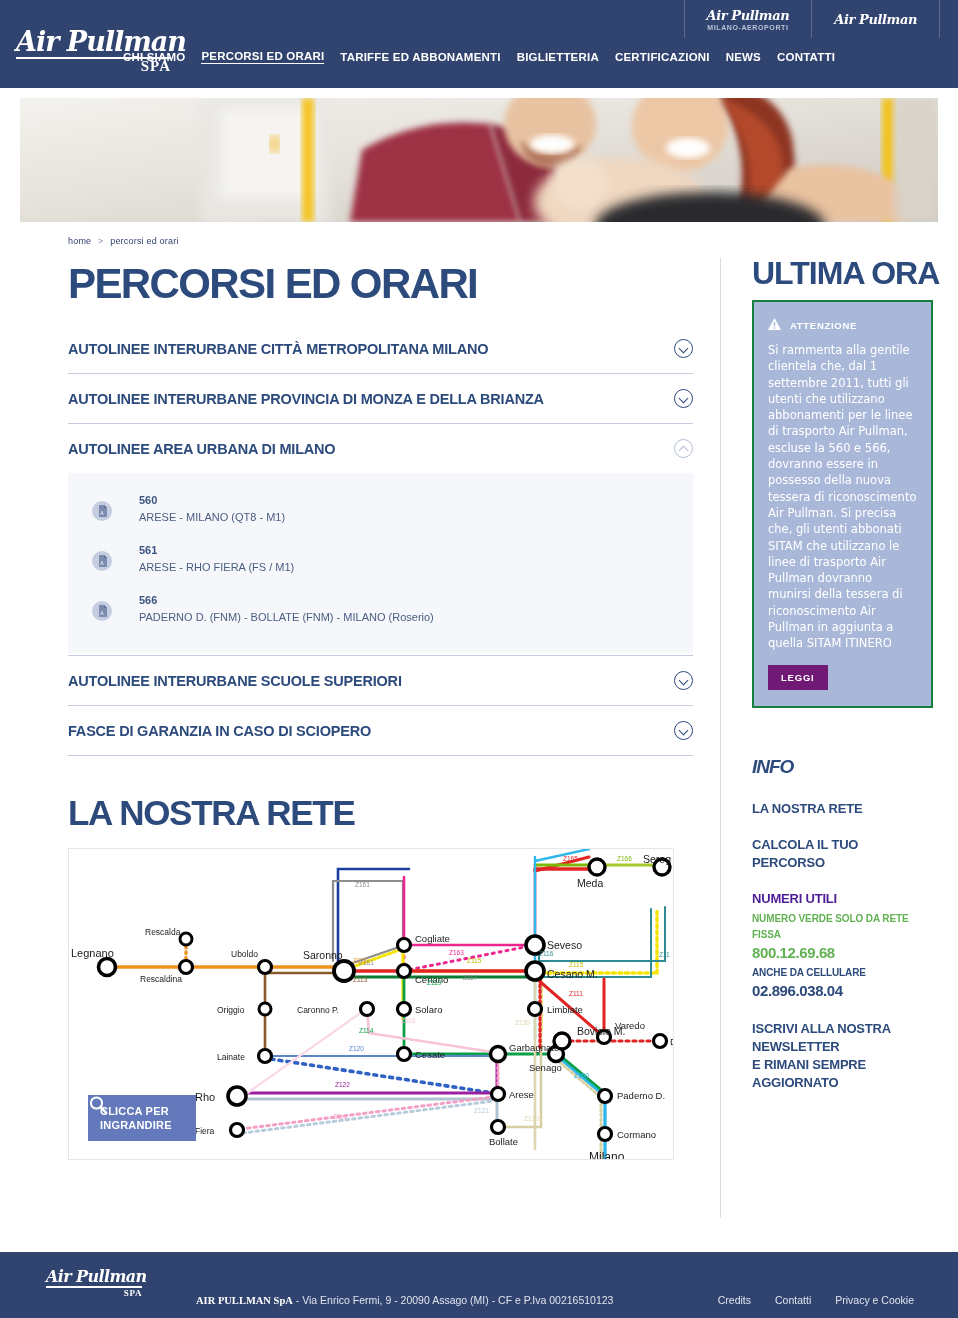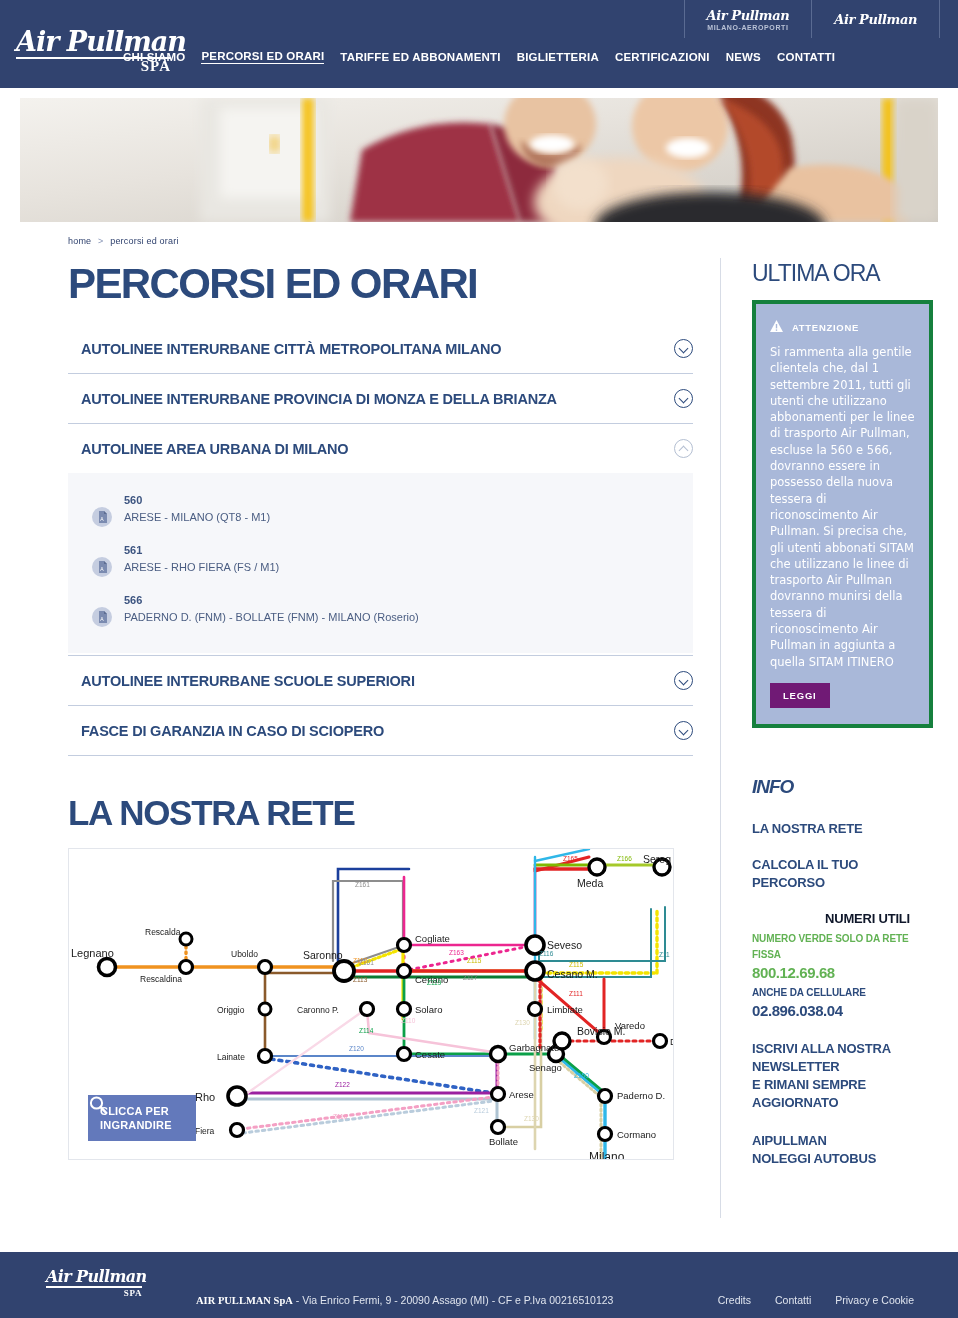--- a/index.html
+++ b/index.html
@@ -110,21 +110,20 @@
   
   .accordion { margin-top: 14px; }
   .acc-item { border-bottom: 1px solid #c3cddf; }
   .acc-head {
     display: flex; align-items: center; justify-content: space-between;
     height: 49px; cursor: pointer;
   }
   .acc-label {
     font-size: 14.5px; font-weight: bold; color: #2c4a7c;
     letter-spacing: -0.2px;
-    margin-left: 13px;
   }
   .chev {
     width: 19px; height: 19px; border-radius: 50%;
     border: 1.4px solid #2c4a7c; position: relative; flex: 0 0 auto;
   }
   .chev::after {
     content: ""; position: absolute; left: 5px; top: 5px;
     width: 6px; height: 6px;
     border-right: 1.4px solid #2c4a7c;
     border-bottom: 1.4px solid #2c4a7c;
@@ -132,21 +131,21 @@
   }
   .chev.open { border-color: #b4bfd2; }
   .chev.open::after {
     border-color: #b4bfd2;
     top: 7px; transform: rotate(-135deg);
   }
   .acc-body {
     background: #f6f7fa; padding: 20px 0 26px 24px;
     margin-bottom: 2px;
   }
-  .pdf-row { display: flex; align-items: flex-end; margin-bottom: 16px; }
+  .pdf-row { display: flex; align-items: center; margin-bottom: 16px; gap: 15px; }
   .pdf-row:last-child { margin-bottom: 0; }
   .pdf-icon {
     width: 20px; height: 20px; border-radius: 50%;
     background: #c5cde0; flex: 0 0 auto; margin-right: 12px;
     position: relative; margin-top: 1px;
   }
   .pdf-icon svg { position: absolute; left: 4px; top: 3px; }
   .pdf-num { font-size: 11px; font-weight: bold; color: #3c5480; line-height: 15px; }
   .pdf-desc { font-size: 11px; color: #4a5d82; line-height: 19px; }
 
@@ -178,26 +177,26 @@
   .zoom-btn .zb-icon { flex: 0 0 auto; }
 
   
   .sidebar {
     position: absolute; left: 670px; top: 36px;
     width: 190px; padding-left: 31px;
     border-left: 1px solid #d7dce6;
     min-height: 960px;
   }
   .side-h1 {
-    font-size: 23px; font-weight: normal; color: #2c4a7c;
+    font-size: 32px; font-weight: bold; color: #2c4a7c;
     letter-spacing: -1px; line-height: 30px; white-space: nowrap;
   }
   .alert-box {
     margin-top: 12px; width: 181px;
-    background: #a9b8d9; border: 4px solid #15803d;
+    background: #a9b8d9; border: 2px solid #15803d;
     padding: 14px 14px 16px 14px;
   }
   .alert-head {
     display: flex; align-items: center; gap: 9px; margin-bottom: 8px;
   }
   .alert-head .atitle {
     color: #ffffff; font-size: 9.5px; font-weight: bold; letter-spacing: 0.7px;
   }
   .alert-text {
     color: #ffffff; font-size: 11.5px; line-height: 16.3px;
@@ -213,23 +212,22 @@
     font-size: 19px; font-weight: bold; color: #2c4a7c;
     letter-spacing: -1px; margin-top: 44px; line-height: 30px; font-style: italic;
   }
   .info-link {
     display: block; color: #2c4a7c; font-size: 13px; font-weight: bold;
     letter-spacing: -0.2px; line-height: 18px; margin-top: 18px;
     cursor: pointer;
   }
   .info-block { margin-top: 18px; }
   .info-block .ib-title {
-    color: #0f172a; font-size: 13px; font-weight: bold; line-height: 18px;
+    color: #4c1d95; font-size: 13px; font-weight: bold; line-height: 18px;
     letter-spacing: -0.2px;
-    text-align: right;
   }
   .ib-green-label {
     color: #62b254; font-size: 10px; font-weight: bold;
     letter-spacing: -0.1px; line-height: 16px; margin-top: 3px;
   }
   .ib-green-num {
     color: #62b254; font-size: 15px; font-weight: bold;
     letter-spacing: -0.4px; line-height: 19px;
   }
   .ib-label {
@@ -677,22 +675,20 @@
       <div class="ib-green-label">NUMERO VERDE SOLO DA RETE FISSA</div>
       <div class="ib-green-num">800.12.69.68</div>
       <div class="ib-label">ANCHE DA CELLULARE</div>
       <div class="ib-num">02.896.038.04</div>
     </div>
 
     <div class="info-multiline" style="white-space:pre-line">ISCRIVI ALLA NOSTRA
 NEWSLETTER
 E RIMANI SEMPRE
 AGGIORNATO</div>
-    <div class="info-multiline" style="white-space:pre-line">AIPULLMAN
-NOLEGGI AUTOBUS</div>
 
   </div>
 </div>
 
 <div class="footer">
   <div class="footer-logo">
     <div class="fl-script">Air Pullman</div>
     <div class="fl-rule"></div>
     <div class="fl-spa">SPA</div>
   </div>

